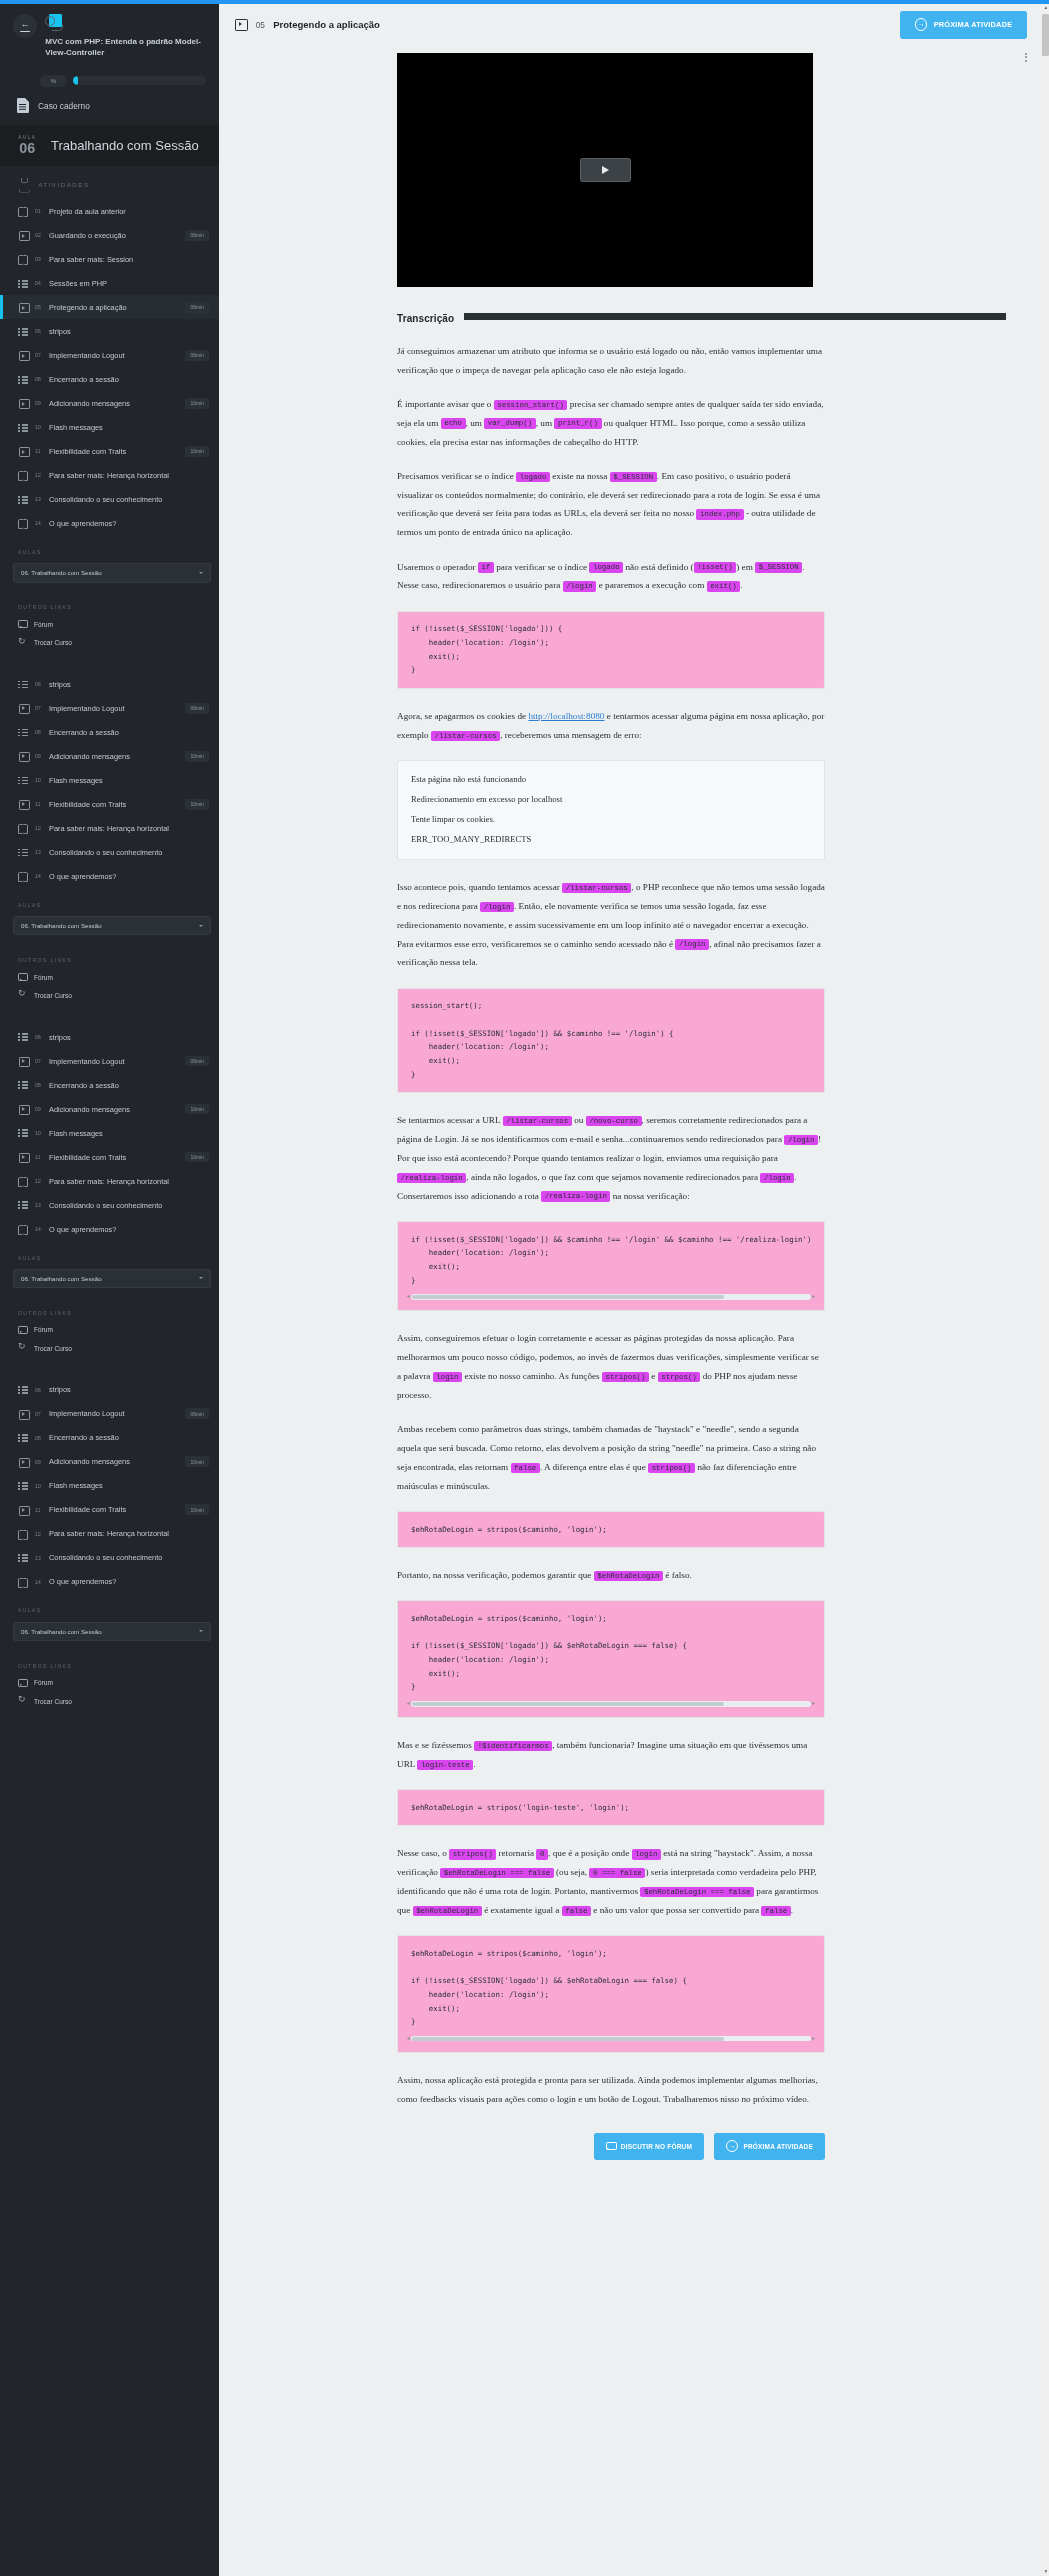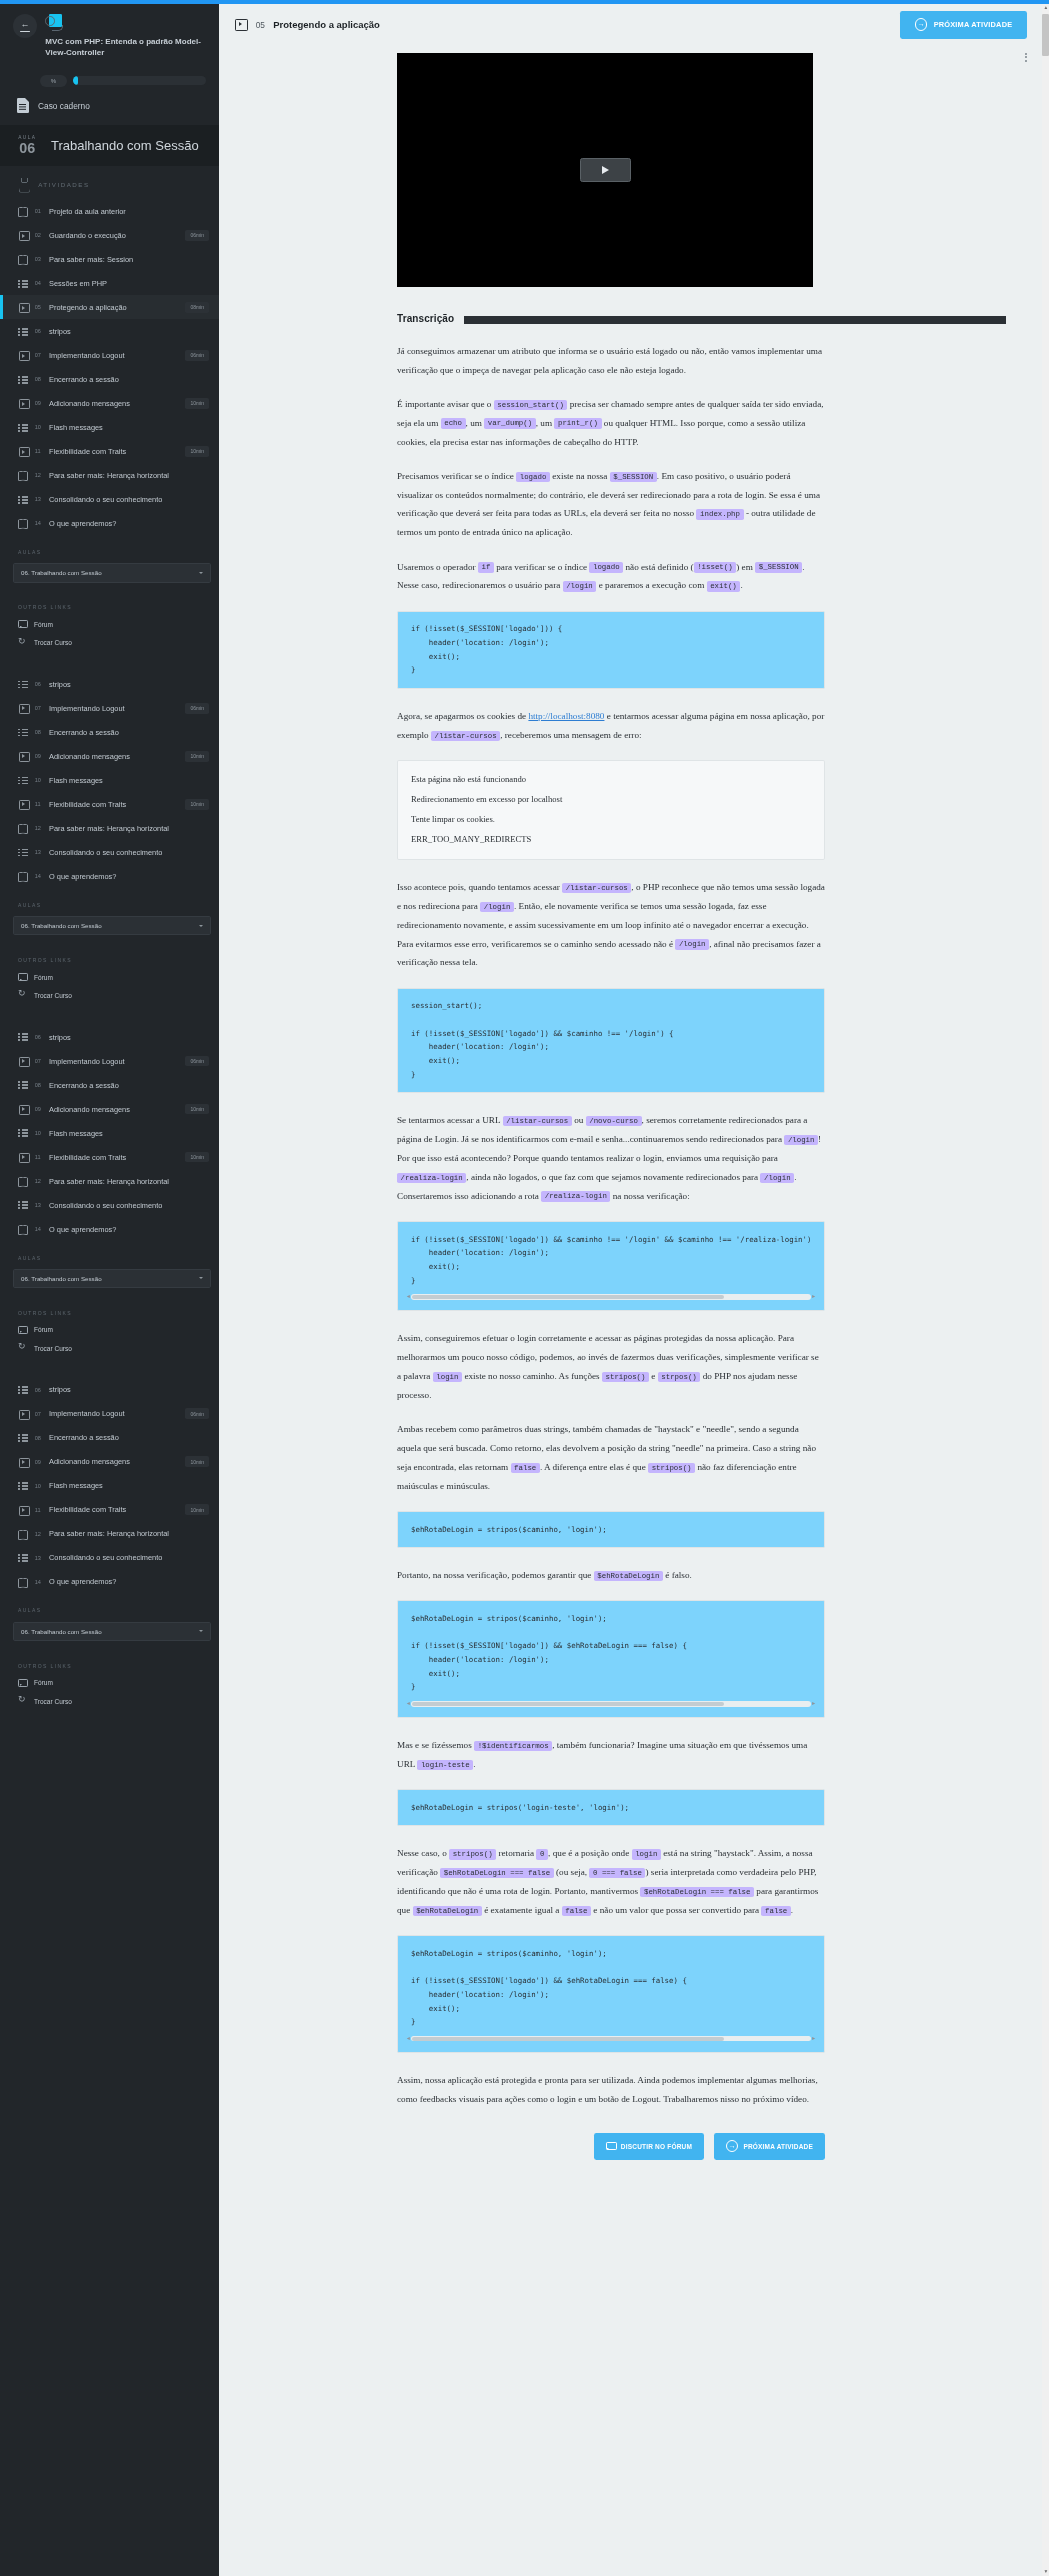--- a/index.html
+++ b/index.html
@@ -80,29 +80,29 @@
   .btn-next{background:#41b4f0;color:#fff;border:none;border-radius:2.4px;padding:7.7px 14.3px;font-size:7.4px;font-weight:700;letter-spacing:0.2px;display:flex;align-items:center;gap:6.5px;cursor:pointer}
   .circ-arrow{width:12.5px;height:12.5px;border:1.2px solid #fff;border-radius:50%;display:flex;align-items:center;justify-content:center;font-size:7.1px;line-height:1;flex:0 0 auto}
   .kebab{position:absolute;right:8.3px;top:46px;width:15.4px;height:15.4px;display:flex;flex-direction:column;align-items:center;justify-content:center;gap:1.8px}
   .kebab i{width:1.8px;height:1.8px;background:#7e878f;border-radius:50%;display:block}
 
   .content{padding:0 36px 0 178px}
   .video{width:416px;height:234px;background:#000;margin:7.1px 0 0 0;display:flex;align-items:center;justify-content:center;position:relative}
   .play-btn{width:51px;height:24px;background:#3d4246;border:0.6px solid #5a6166;border-radius:2.4px;display:flex;align-items:center;justify-content:center}
   .play-btn:after{content:"";border-width:4.8px 0 4.8px 7.7px;border-style:solid;border-color:transparent transparent transparent #e7ebee}
 
-  .trans-row{display:flex;align-items:flex-end;gap:9.5px;margin:26px 0 18px 0}
+  .trans-row{display:flex;align-items:flex-start;gap:9.5px;margin:26px 0 18px 0}
   .trans-row h2{font-size:10px;font-weight:700;color:#1d2226;letter-spacing:0.1px;white-space:nowrap}
   .trans-row .rule{flex:1;height:7.7px;background:#2b3035}
 
   .p{font-family:"Liberation Serif",serif;font-size:9.2px;line-height:2.05;color:#2a2f34;margin:0 0 15.4px 0;max-width:428px;text-align:left}
-  .cd{font-family:"Liberation Mono",monospace;font-size:7.4px;background:#c4b5fd;border-radius:1.8px;padding:1.2px 3.6px;color:#2a2f34;white-space:nowrap}
+  .cd{font-family:"Liberation Mono",monospace;font-size:7.4px;background:#d946ef;border-radius:1.8px;padding:1.2px 3.6px;color:#2a2f34;white-space:nowrap}
   .lnk{color:#2d7dd2;text-decoration:underline}
 
-  .codeblock{background:#7dd3fc;border:0.6px solid #dfe4e6;border-radius:1.8px;padding:10.7px 13px;margin:0 0 18px 0;max-width:428px;font-family:"Liberation Mono",monospace;font-size:7.4px;line-height:1.85;color:#2a2f34;overflow:hidden;position:relative}
+  .codeblock{background:#f9a8d4;border:0.6px solid #dfe4e6;border-radius:1.8px;padding:10.7px 13px;margin:0 0 18px 0;max-width:428px;font-family:"Liberation Mono",monospace;font-size:7.4px;line-height:1.85;color:#2a2f34;overflow:hidden;position:relative}
   .codeblock pre{white-space:pre;overflow:hidden}
   .hscroll{height:5.3px;background:#e9eef0;border-radius:3px;margin-top:7.1px;position:relative}
   .hscroll i{position:absolute;left:1.2px;top:0.6px;height:4.2px;width:78%;background:#c3ccd1;border-radius:3px}
   .hscroll .ar{position:absolute;top:-1.2px;font-size:5.3px;color:#8d959c}
   .hscroll .ar.l{left:-4.2px}.hscroll .ar.r{right:-4.2px}
 
   .errbox{background:#f6f8f9;border:0.6px solid #dfe4e6;border-radius:1.8px;padding:9.5px 13px;margin:0 0 18px 0;max-width:428px;font-family:"Liberation Serif",serif;font-size:8.6px;line-height:2.3;color:#2a2f34}
 
   .footer{margin:24px 0 0 0;display:flex;justify-content:flex-end;gap:9.5px;padding-right:0;max-width:428px}
   .btn-forum{background:#41b4f0;color:#fff;border:none;border-radius:2.4px;padding:7.1px 12px;font-size:6.5px;font-weight:700;letter-spacing:0.2px;display:flex;align-items:center;gap:5.3px;cursor:pointer}

